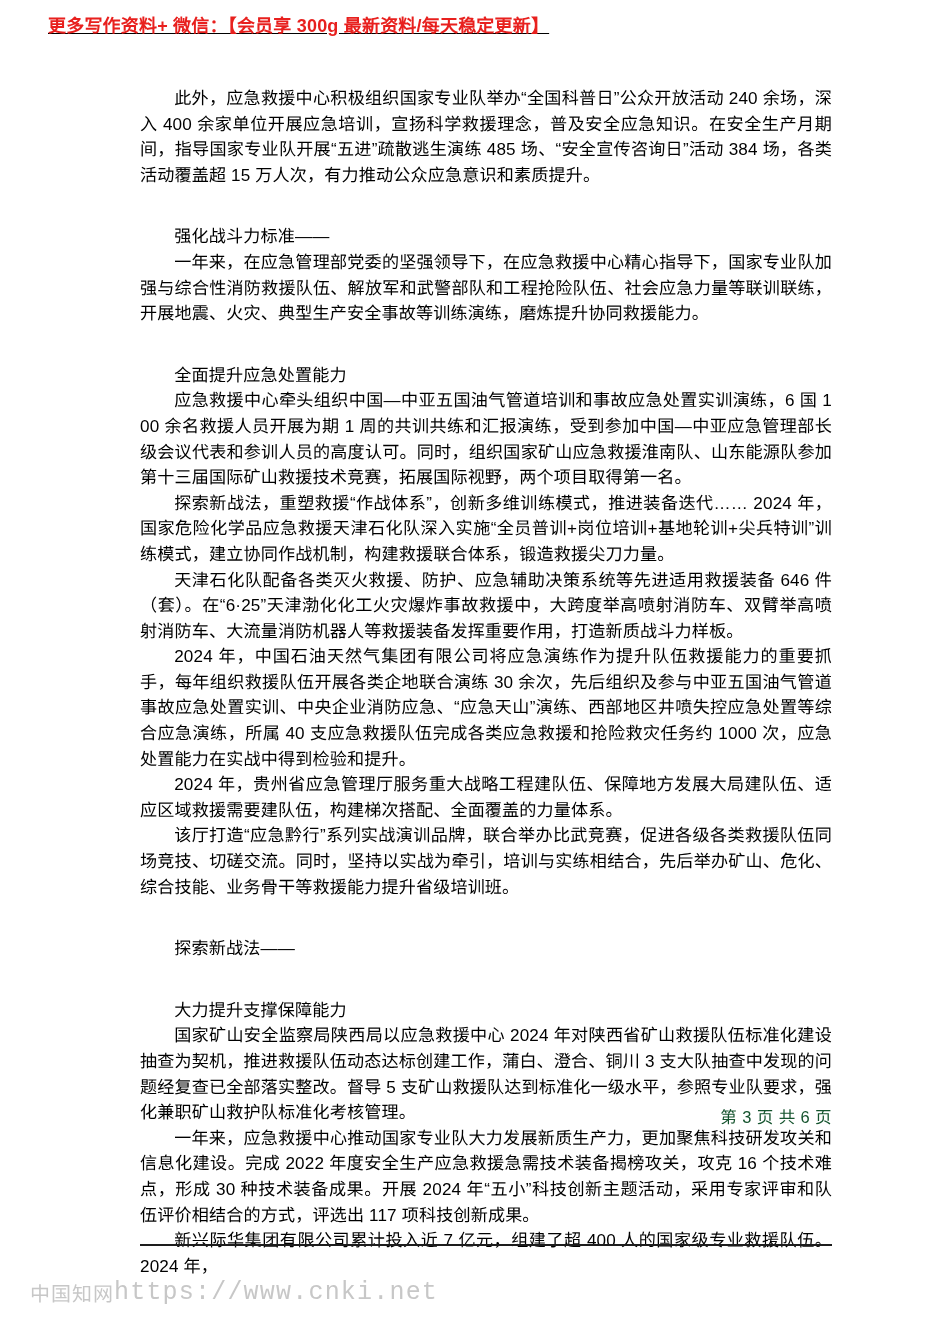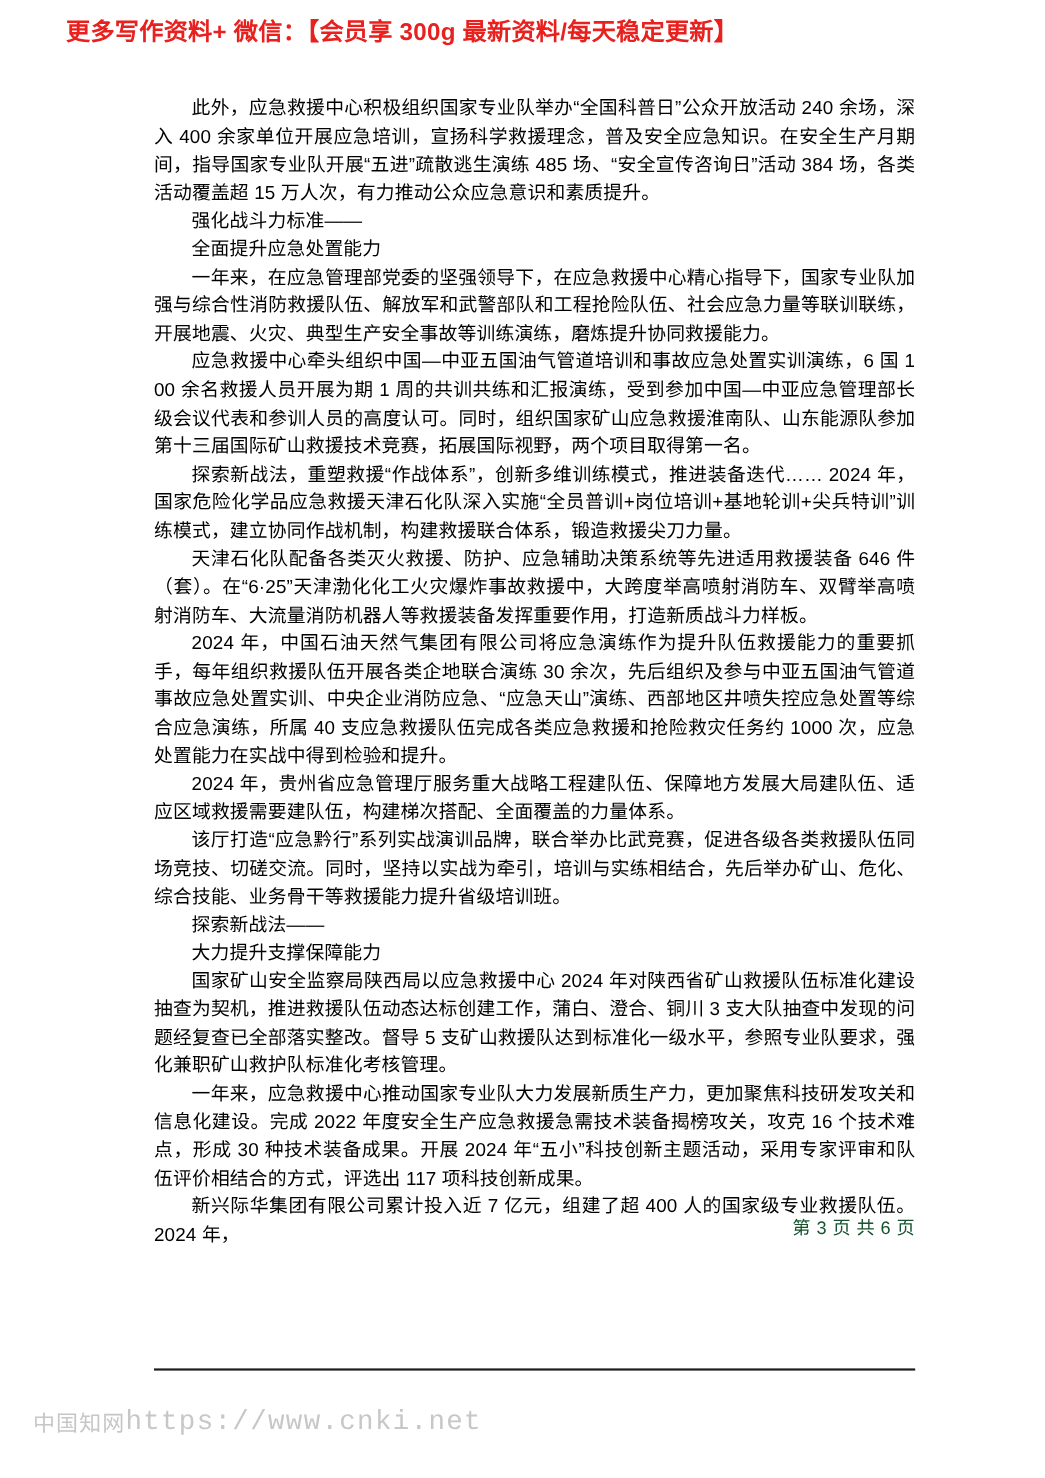--- a/index.html
+++ b/index.html
@@ -21,28 +21,29 @@
     position: absolute;
     inset: 0;
     width: 950px;
     height: 1344px;
     background: #ffffff;
   }
 
   
   .promo-header {
     position: absolute;
-    left: 60px;
+    left: 48px;
     top: 14px;
     width: 846px;
-    font-size: 22px;
+    font-size: 18px;
     font-weight: bold;
     letter-spacing: 0.2px;
     white-space: nowrap;
     line-height: 1.35;
+    text-decoration: underline;
   }
   .promo-header .promo-text {
     color: #e8201e;
   }
 
   
   .doc-body {
     position: absolute;
     left: 140px;
     top: 86px;
@@ -57,20 +58,21 @@
     text-justify: inter-character;
     text-align-last: left;
     letter-spacing: 0.15px;
     word-break: break-all;
   }
   .para.indent {
     text-indent: 2em;
   }
   .para.heading {
     text-indent: 2em;
+    margin-top: 36px;
   }
 
   
   .page-footer {
     position: absolute;
     left: 140px;
     top: 1106px;
     width: 692px;
     text-align: right;
     font-size: 16.5px;
@@ -117,22 +119,22 @@
 
 <div class="page">
 
   <div class="promo-header">
     <span class="promo-text">更多写作资料+ 微信：【会员享 300g 最新资料/每天稳定更新】</span>
   </div>
 
   <div class="doc-body">
       <p class="para indent">此外，应急救援中心积极组织国家专业队举办“全国科普日”公众开放活动 240 余场，深入 400 余家单位开展应急培训，宣扬科学救援理念，普及安全应急知识。在安全生产月期间，指导国家专业队开展“五进”疏散逃生演练 485 场、“安全宣传咨询日”活动 384 场，各类活动覆盖超 15 万人次，有力推动公众应急意识和素质提升。</p>
       <p class="para heading">强化战斗力标准——</p>
+      <p class="para indent">一年来，在应急管理部党委的坚强领导下，在应急救援中心精心指导下，国家专业队加强与综合性消防救援队伍、解放军和武警部队和工程抢险队伍、社会应急力量等联训联练，开展地震、火灾、典型生产安全事故等训练演练，磨炼提升协同救援能力。</p>
       <p class="para heading">全面提升应急处置能力</p>
-      <p class="para indent">一年来，在应急管理部党委的坚强领导下，在应急救援中心精心指导下，国家专业队加强与综合性消防救援队伍、解放军和武警部队和工程抢险队伍、社会应急力量等联训联练，开展地震、火灾、典型生产安全事故等训练演练，磨炼提升协同救援能力。</p>
       <p class="para indent">应急救援中心牵头组织中国—中亚五国油气管道培训和事故应急处置实训演练，6 国 100 余名救援人员开展为期 1 周的共训共练和汇报演练，受到参加中国—中亚应急管理部长级会议代表和参训人员的高度认可。同时，组织国家矿山应急救援淮南队、山东能源队参加第十三届国际矿山救援技术竞赛，拓展国际视野，两个项目取得第一名。</p>
       <p class="para indent">探索新战法，重塑救援“作战体系”，创新多维训练模式，推进装备迭代…… 2024 年，国家危险化学品应急救援天津石化队深入实施“全员普训+岗位培训+基地轮训+尖兵特训”训练模式，建立协同作战机制，构建救援联合体系，锻造救援尖刀力量。</p>
       <p class="para indent">天津石化队配备各类灭火救援、防护、应急辅助决策系统等先进适用救援装备 646 件（套）。在“6·25”天津渤化化工火灾爆炸事故救援中，大跨度举高喷射消防车、双臂举高喷射消防车、大流量消防机器人等救援装备发挥重要作用，打造新质战斗力样板。</p>
       <p class="para indent">2024 年，中国石油天然气集团有限公司将应急演练作为提升队伍救援能力的重要抓手，每年组织救援队伍开展各类企地联合演练 30 余次，先后组织及参与中亚五国油气管道事故应急处置实训、中央企业消防应急、“应急天山”演练、西部地区井喷失控应急处置等综合应急演练，所属 40 支应急救援队伍完成各类应急救援和抢险救灾任务约 1000 次，应急处置能力在实战中得到检验和提升。</p>
       <p class="para indent">2024 年，贵州省应急管理厅服务重大战略工程建队伍、保障地方发展大局建队伍、适应区域救援需要建队伍，构建梯次搭配、全面覆盖的力量体系。</p>
       <p class="para indent">该厅打造“应急黔行”系列实战演训品牌，联合举办比武竞赛，促进各级各类救援队伍同场竞技、切磋交流。同时，坚持以实战为牵引，培训与实练相结合，先后举办矿山、危化、综合技能、业务骨干等救援能力提升省级培训班。</p>
       <p class="para heading">探索新战法——</p>
       <p class="para heading">大力提升支撑保障能力</p>
       <p class="para indent">国家矿山安全监察局陕西局以应急救援中心 2024 年对陕西省矿山救援队伍标准化建设抽查为契机，推进救援队伍动态达标创建工作，蒲白、澄合、铜川 3 支大队抽查中发现的问题经复查已全部落实整改。督导 5 支矿山救援队达到标准化一级水平，参照专业队要求，强化兼职矿山救护队标准化考核管理。</p>
       <p class="para indent">一年来，应急救援中心推动国家专业队大力发展新质生产力，更加聚焦科技研发攻关和信息化建设。完成 2022 年度安全生产应急救援急需技术装备揭榜攻关，攻克 16 个技术难点，形成 30 种技术装备成果。开展 2024 年“五小”科技创新主题活动，采用专家评审和队伍评价相结合的方式，评选出 117 项科技创新成果。</p>

